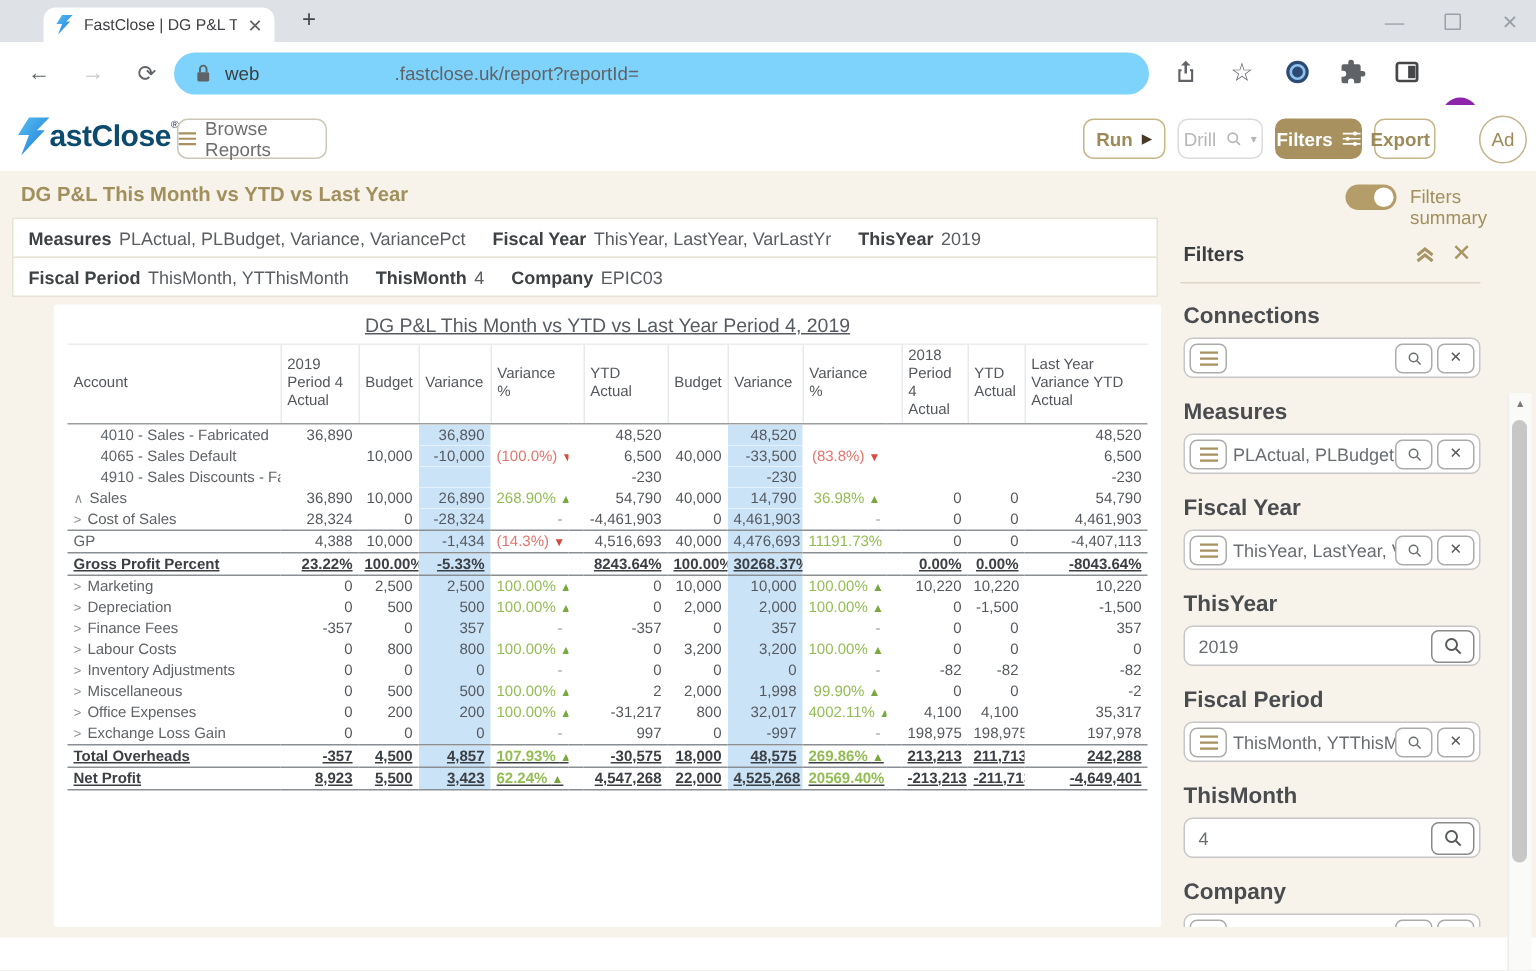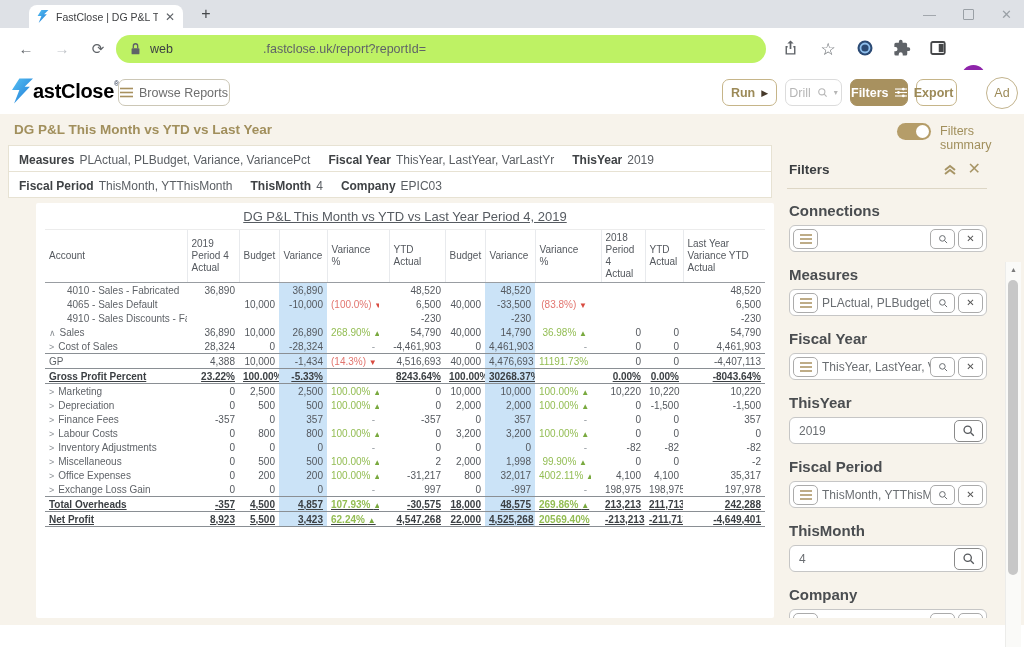--- a/index.html
+++ b/index.html
@@ -11,35 +11,35 @@
   .tab{position:absolute;left:29px;top:5px;width:154px;height:23px;background:#fff;border-radius:8px 8px 0 0;display:flex;align-items:center;padding:0 8px;box-sizing:border-box;}
   .tab-title{font-size:10.5px;color:#3f4043;white-space:nowrap;overflow:hidden;width:102px;margin-left:7px;}
   .tab-close{margin-left:auto;color:#5f6368;font-size:12px;line-height:12px;cursor:pointer;}
   .newtab{position:absolute;left:196px;top:4px;color:#44474a;font-size:16px;font-weight:400;width:20px;height:20px;text-align:center;line-height:20px;}
   .winctl{position:absolute;right:12px;top:0;height:28px;display:flex;align-items:center;gap:27px;color:#9aa0a6;}
   .winctl .wc{font-size:13px;line-height:13px;}
   .wc-max{width:9px;height:9px;border:1.3px solid #9aa0a6;border-radius:1px;}
 
   .toolbar{position:absolute;top:28px;left:0;width:1024px;height:42px;background:#fff;border-bottom:1px solid #e4e6e8;}
   .navbtn{position:absolute;top:12px;font-size:15px;color:#5f6368;width:20px;text-align:center;}
-  .urlbar{position:absolute;left:116px;top:7px;width:650px;height:28px;background:#bef264;border-radius:14px;}
+  .urlbar{position:absolute;left:116px;top:7px;width:650px;height:28px;background:#7dd3fc;border-radius:14px;}
   .urlbar .lock{position:absolute;left:14px;top:7px;}
   .url-scheme{position:absolute;left:34px;top:0;line-height:28px;font-size:12.5px;color:#3c4043;}
   .url-text{position:absolute;left:147px;top:0;line-height:28px;font-size:12.5px;color:#5f6368;}
   .tbicon{position:absolute;top:11px;width:20px;height:20px;color:#5f6368;text-align:center;}
   .avatar{position:absolute;left:961px;top:37px;width:25px;height:25px;border-radius:50%;background:#8e24aa;color:#fff;font-size:12px;font-weight:700;text-align:center;line-height:25px;}
   .dots{position:absolute;left:1003px;top:39px;color:#5f6368;font-size:14px;letter-spacing:0;}
 
   
   .appheader{position:absolute;top:70px;left:0;width:1024px;height:44px;background:#fff;}
   .logo{position:absolute;left:12px;top:8px;display:flex;align-items:flex-start;}
-  .logo-text{font-size:20px;font-weight:800;color:#000000;letter-spacing:-0.3px;line-height:26px;}
+  .logo-text{font-size:20px;font-weight:800;color:#0c4a6e;letter-spacing:-0.3px;line-height:26px;}
   .logo-reg{font-size:7px;color:#15233e;margin-top:2px;}
   .btn{box-sizing:border-box;height:27px;border-radius:7px;background:#fff;display:flex;align-items:center;justify-content:center;gap:6px;font-size:12.5px;cursor:pointer;}
-  .btn-browse{position:absolute;left:118px;top:9px;width:112px;border:1px solid #ccc7b6;color:#6e6e6e;}
+  .btn-browse{position:absolute;left:118px;top:9px;width:100px;border:1px solid #ccc7b6;color:#6e6e6e;}
   .btn-run{position:absolute;left:722px;top:9px;width:55px;border:1px solid #c6b589;color:#9c8a58;font-weight:600;}
   .btn-run .play{color:#46392a;font-size:9px;}
   .btn-drill{position:absolute;left:785px;top:9px;width:57px;border:1px solid #dcdcdc;color:#b6b6b6;}
   .btn-filters{position:absolute;left:850px;top:9px;width:58px;background:#a8915f;color:#fff;border:1px solid #a8915f;font-weight:600;}
   .btn-export{position:absolute;left:916px;top:9px;width:41px;border:1px solid #c6b589;color:#9c8a58;font-weight:600;}
   .btn-ad{position:absolute;left:986px;top:7px;width:30px;height:30px;border-radius:50%;border:1px solid #c3b48e;color:#9c8a58;font-size:12.5px;display:flex;align-items:center;justify-content:center;background:#fff;cursor:pointer;}
 
   
   .content{position:absolute;top:114px;left:0;width:1024px;height:511px;background:#f7f3eb;}
   .report-title{position:absolute;left:14px;top:8px;font-size:13.5px;font-weight:600;color:#a18f5c;}

